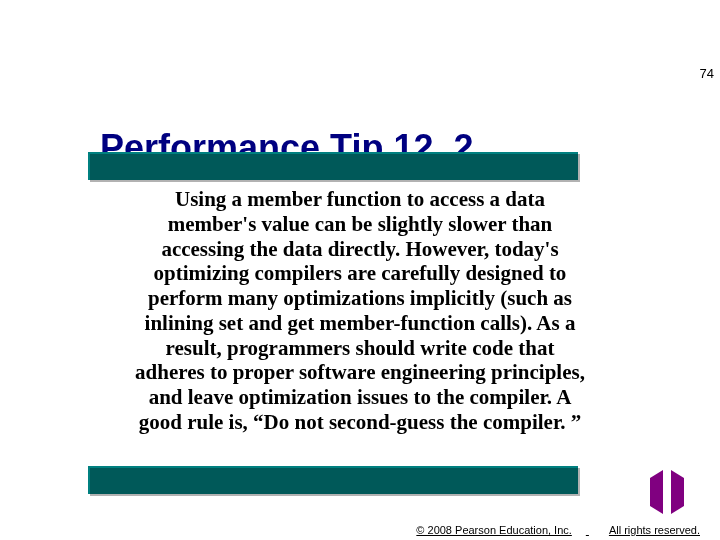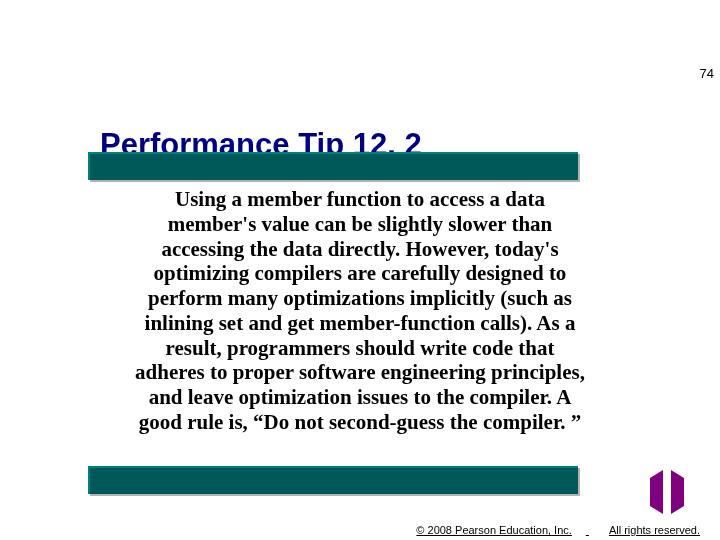--- a/index.html
+++ b/index.html
@@ -14,21 +14,21 @@
     top: 24px;
     right: 20px;
     font-size: 13px;
     color: #000;
     font-family: Arial, sans-serif;
   }
   .title {
     position: absolute;
     top: 85px;
     left: 58px;
-    font-size: 31px;
+    font-size: 36px;
     font-weight: bold;
     color: #000080;
     font-family: Arial, sans-serif;
   }
   .rule-top {
     position: absolute;
     top: 124px;
     left: 60px;
     width: 490px;
     height: 2px;

